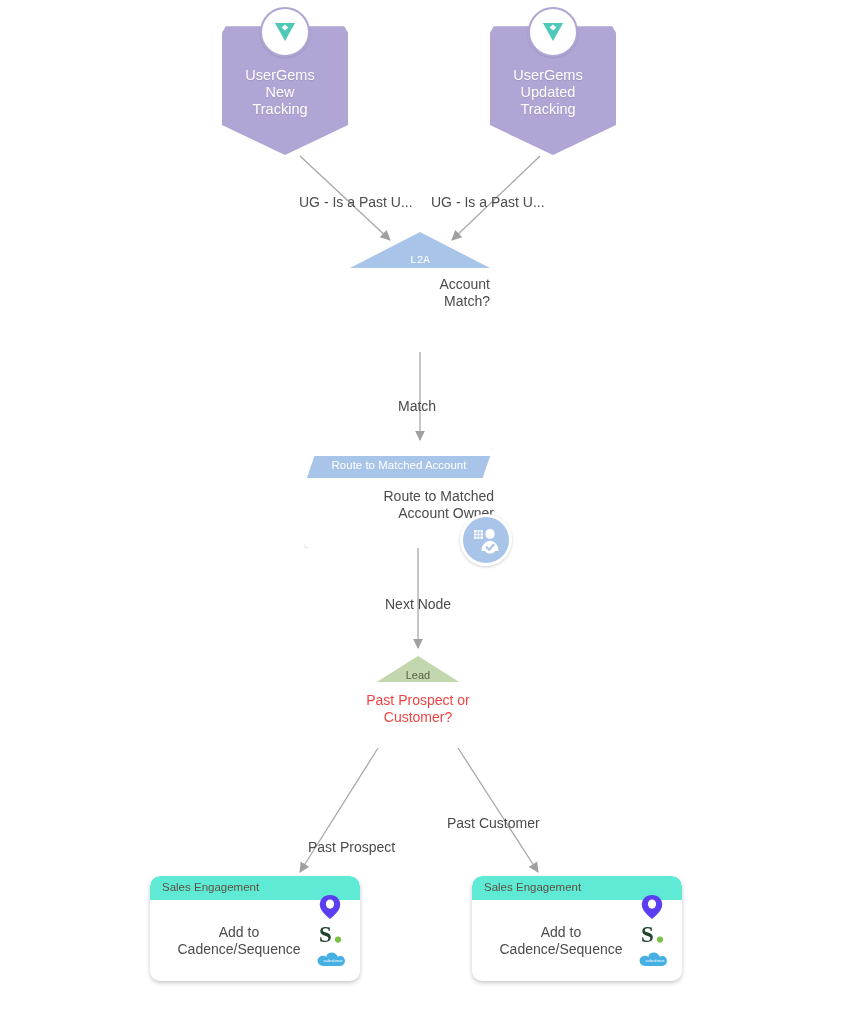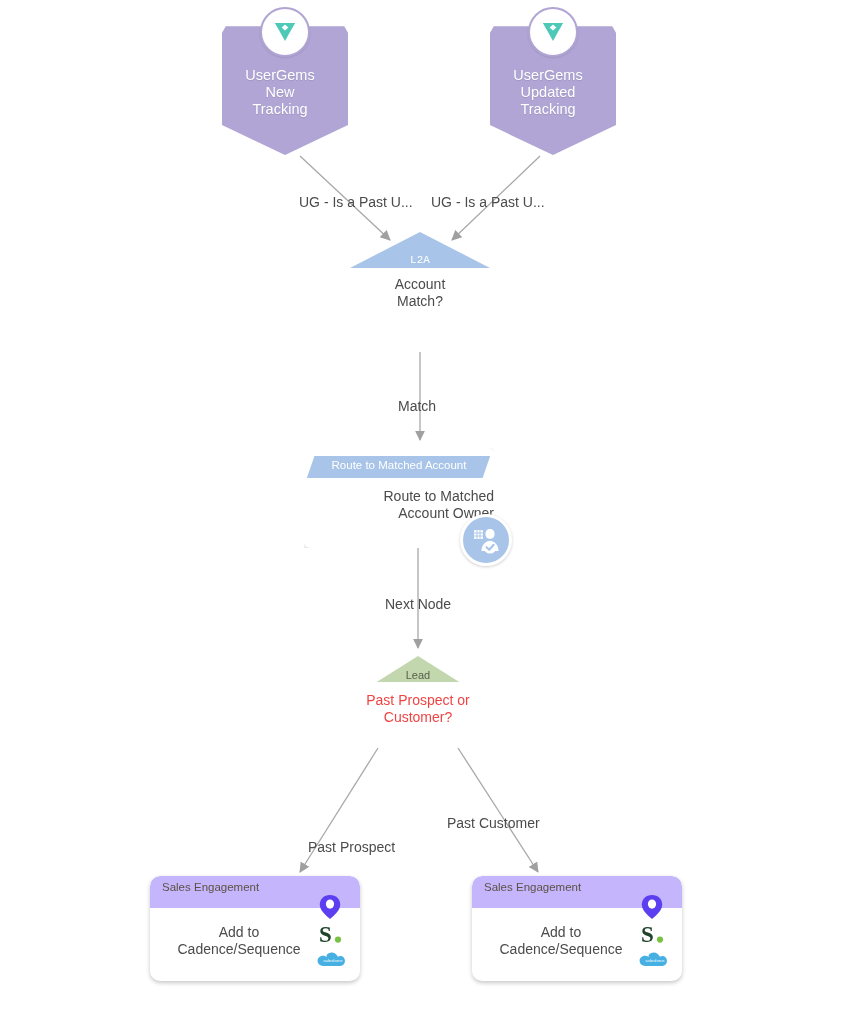--- a/index.html
+++ b/index.html
@@ -107,21 +107,21 @@
     text-align: center;
     color: #ffffff;
     font-size: 11px;
     font-family: Liberation Mono, monospace;
   }
   .pentagon .penta-text {
     position: absolute;
     left: 0;
     top: 44px;
     width: 140px;
-    text-align: center;
+    text-align: right;
     color: #4b4b4b;
     font-size: 14px;
     line-height: 1.2;
     white-space: pre-line;
   }
 
   
   .para {
     width: 190px;
     height: 100px;
@@ -232,22 +232,22 @@
     background: #ffffff;
     border-radius: 10px;
     box-shadow: 0 2px 4px rgba(0,0,0,0.22);
     overflow: hidden;
   }
   .card .card-head {
     position: absolute;
     left: 0;
     top: 0;
     width: 210px;
-    height: 32px;
-    background: #c4b5fd;
+    height: 24px;
+    background: #5eead4;
     border-radius: 10px 10px 0 0;
   }
   .card .card-head span {
     position: absolute;
     left: 12px;
     top: 5px;
     color: #5c5244;
     font-size: 11.5px;
   }
   .card .card-text {

